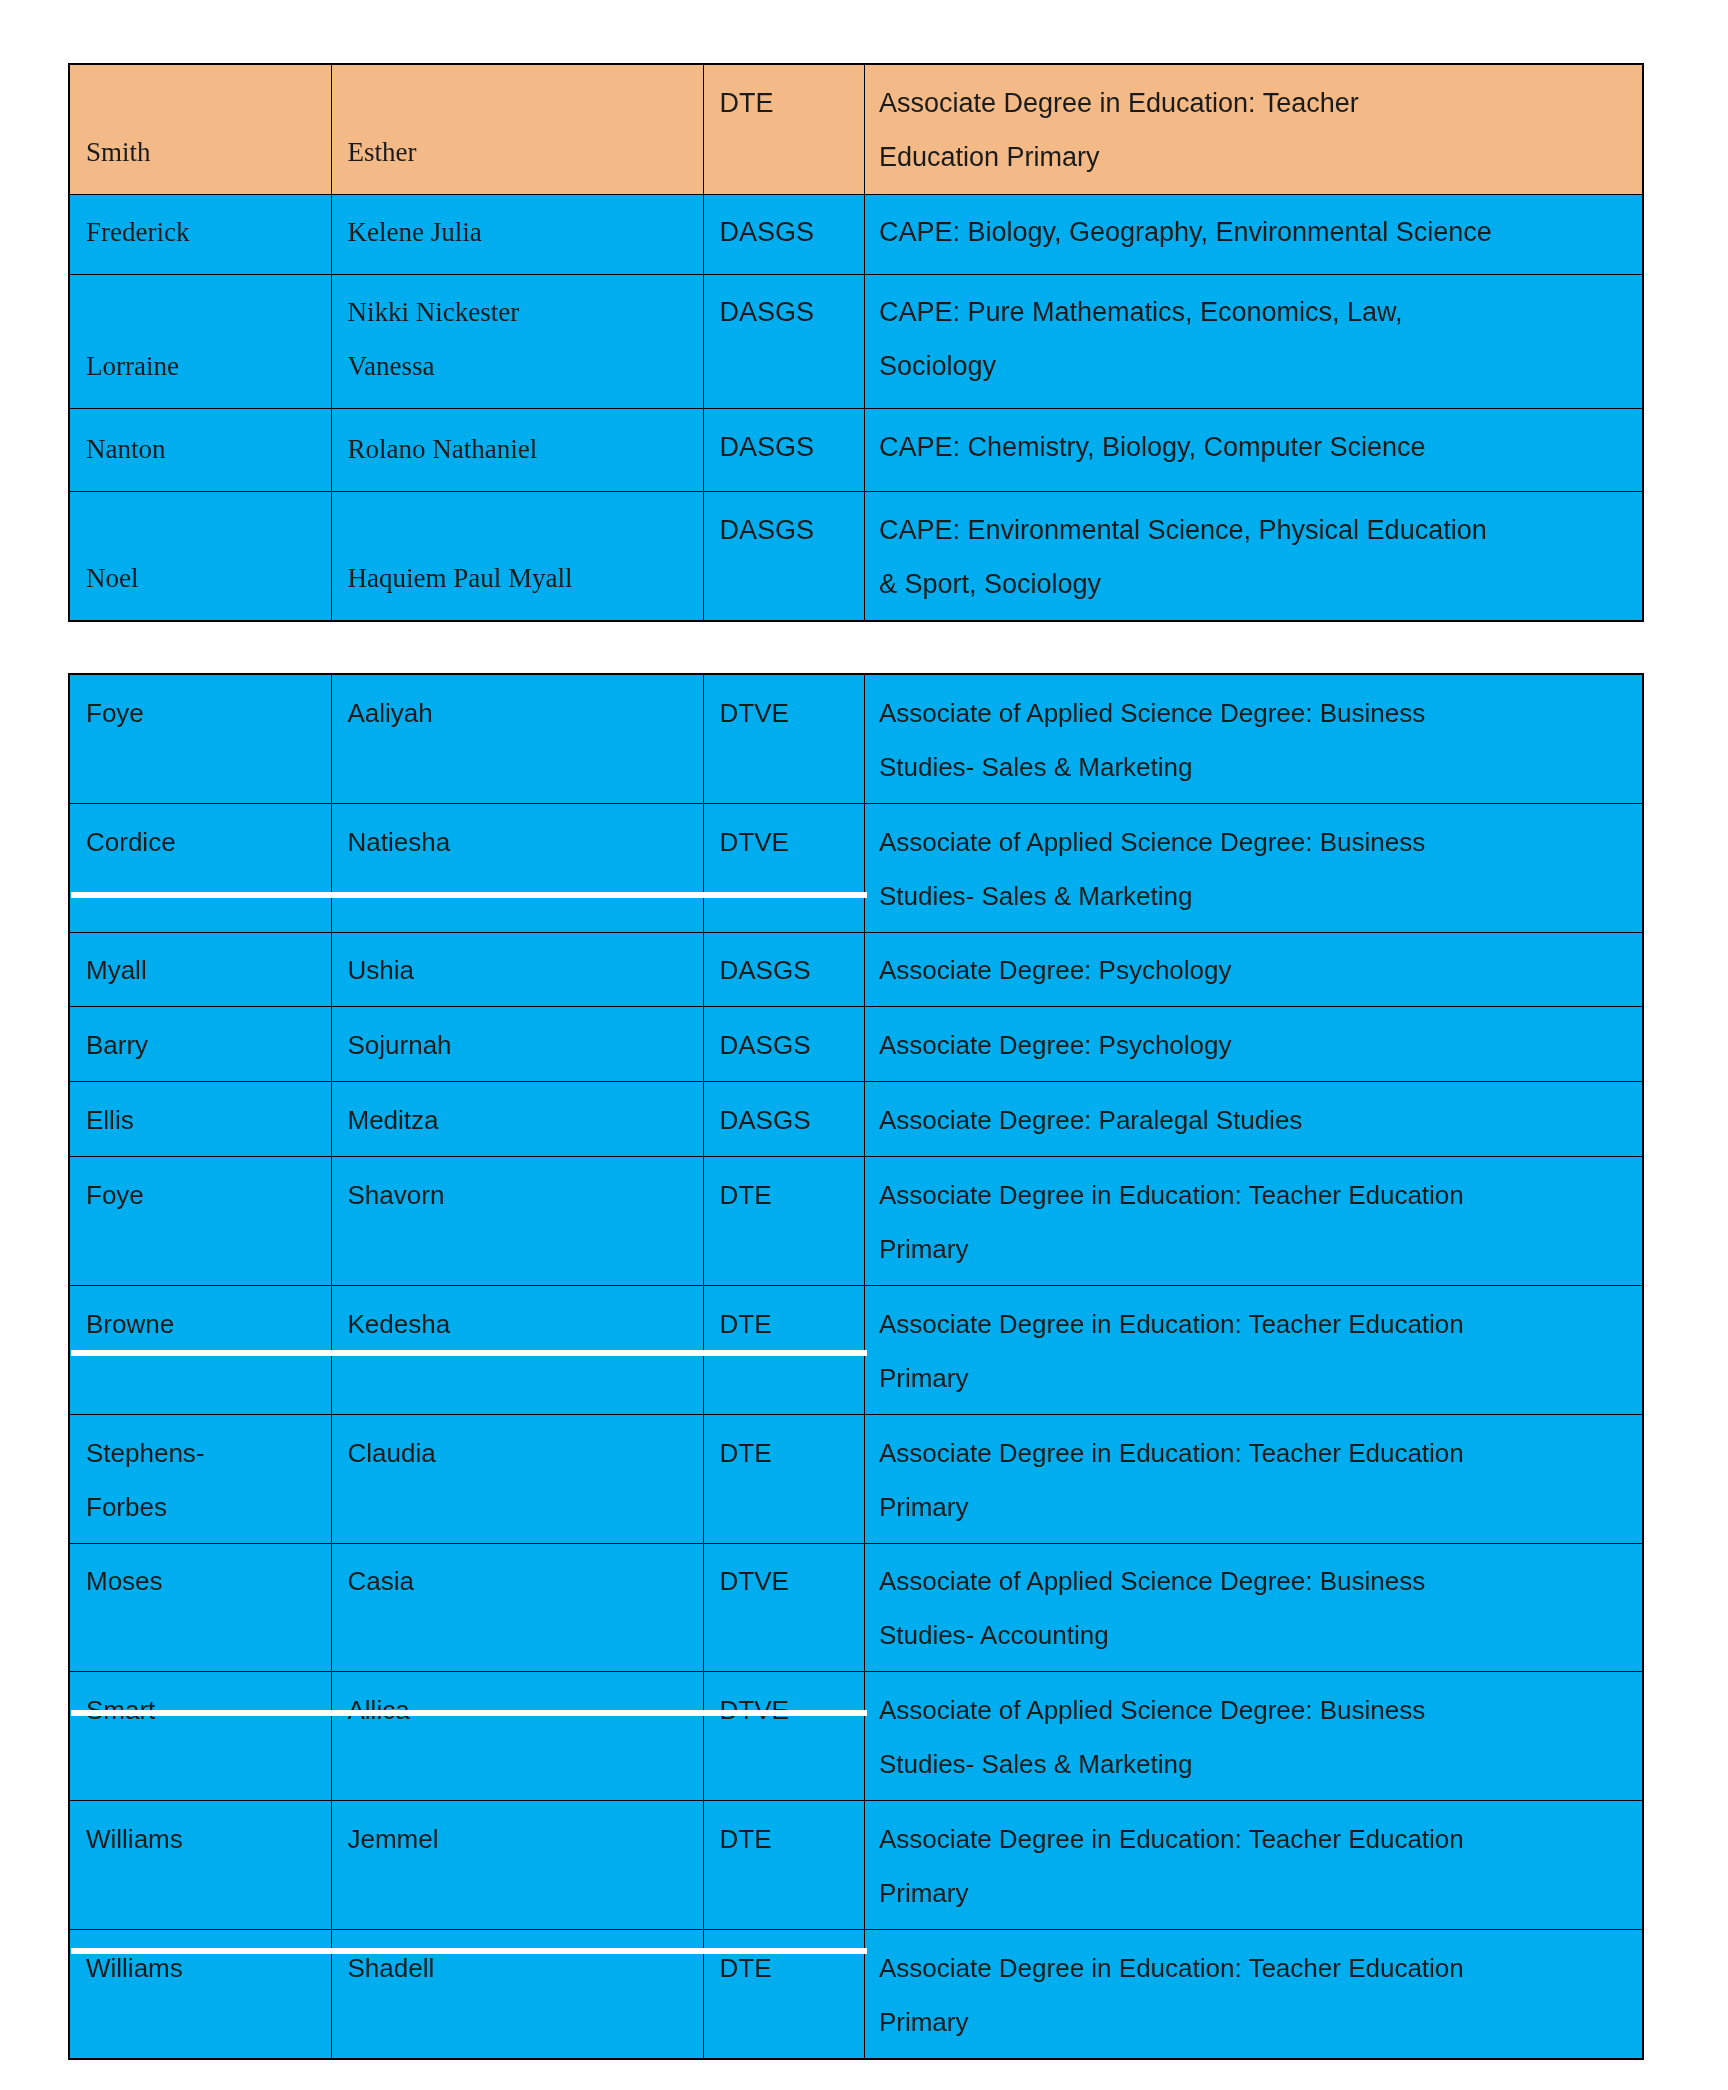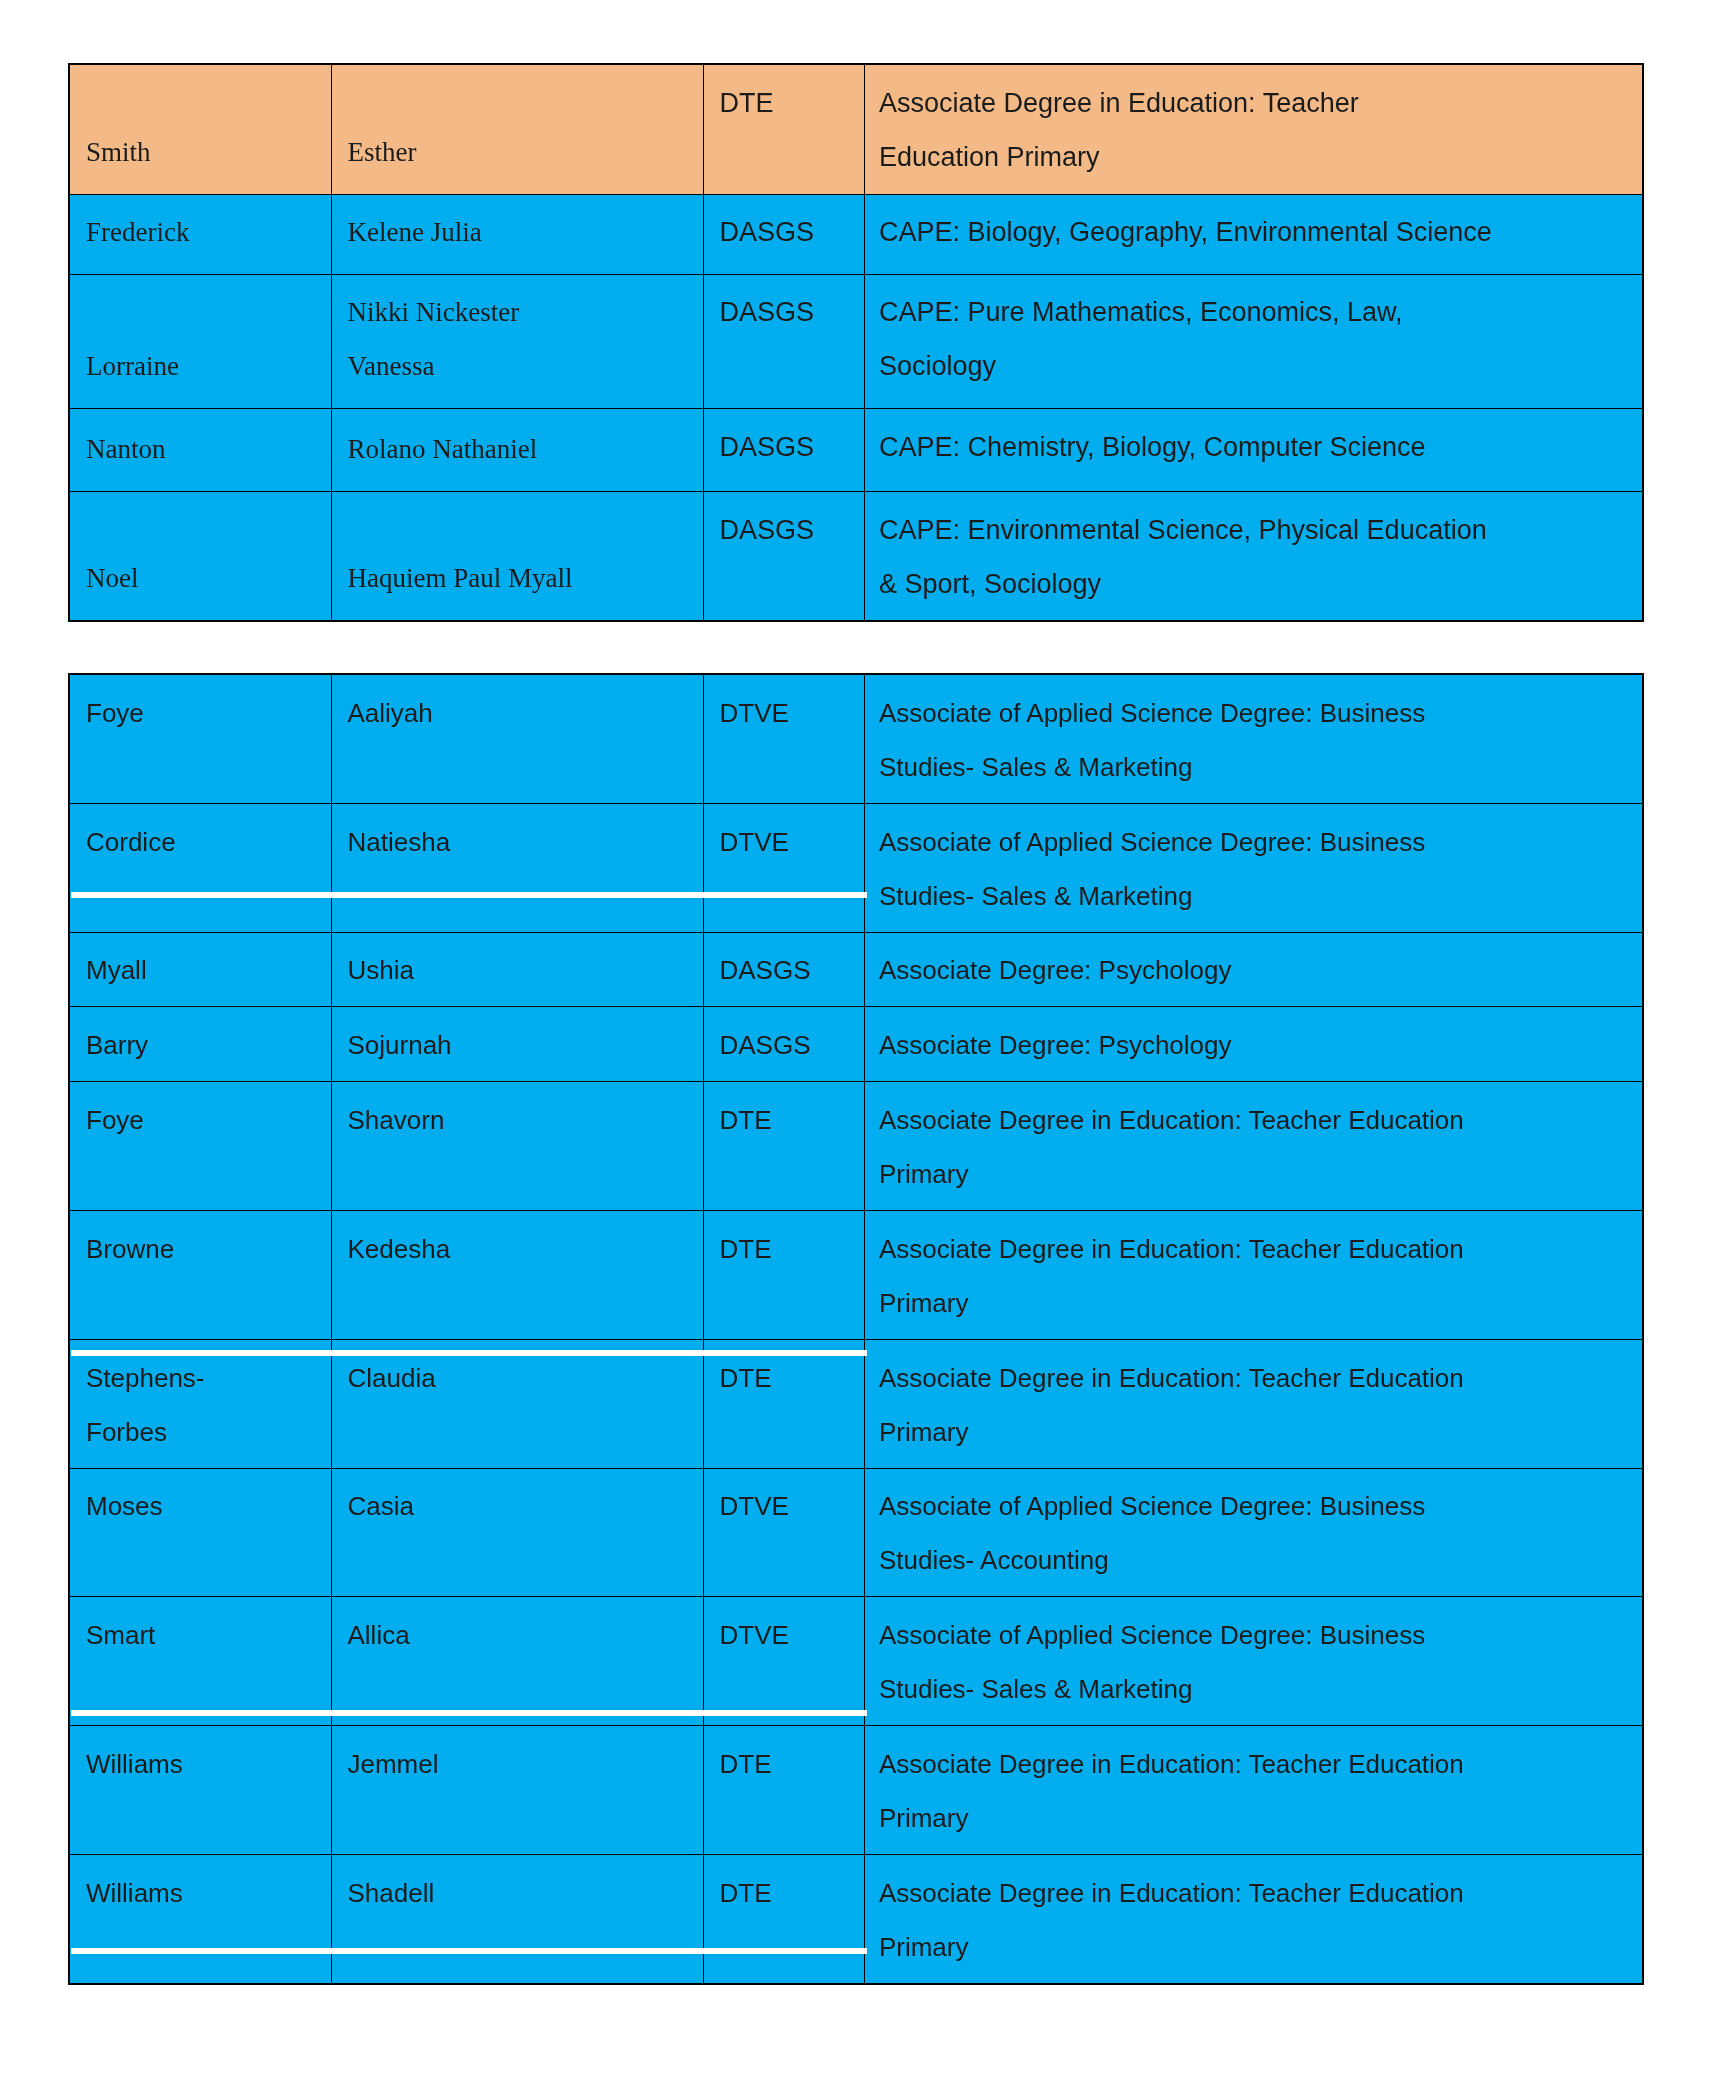--- a/index.html
+++ b/index.html
@@ -135,20 +135,26 @@
           <td class="cell col-first bg-blue">Ushia</td>
           <td class="cell col-code bg-blue">DASGS</td>
           <td class="cell col-programme bg-blue">Associate Degree: Psychology</td>
         </tr>
         <tr style="height: 74px;">
           <td class="cell col-last bg-blue">Barry</td>
           <td class="cell col-first bg-blue">Sojurnah</td>
           <td class="cell col-code bg-blue">DASGS</td>
           <td class="cell col-programme bg-blue">Associate Degree: Psychology</td>
         </tr>
+        <tr style="height: 75px;">
+          <td class="cell col-last bg-blue">Ellis</td>
+          <td class="cell col-first bg-blue">Meditza</td>
+          <td class="cell col-code bg-blue">DASGS</td>
+          <td class="cell col-programme bg-blue">Associate Degree: Paralegal Studies</td>
+        </tr>
         <tr style="height: 116px;">
           <td class="cell col-last bg-blue">Foye</td>
           <td class="cell col-first bg-blue">Shavorn</td>
           <td class="cell col-code bg-blue">DTE</td>
           <td class="cell col-programme bg-blue">Associate Degree in Education: Teacher Education
 Primary</td>
         </tr>
         <tr style="height: 122px; margin-left: 16px;">
           <td class="cell col-last bg-blue">Browne</td>
           <td class="cell col-first bg-blue">Kedesha</td>

